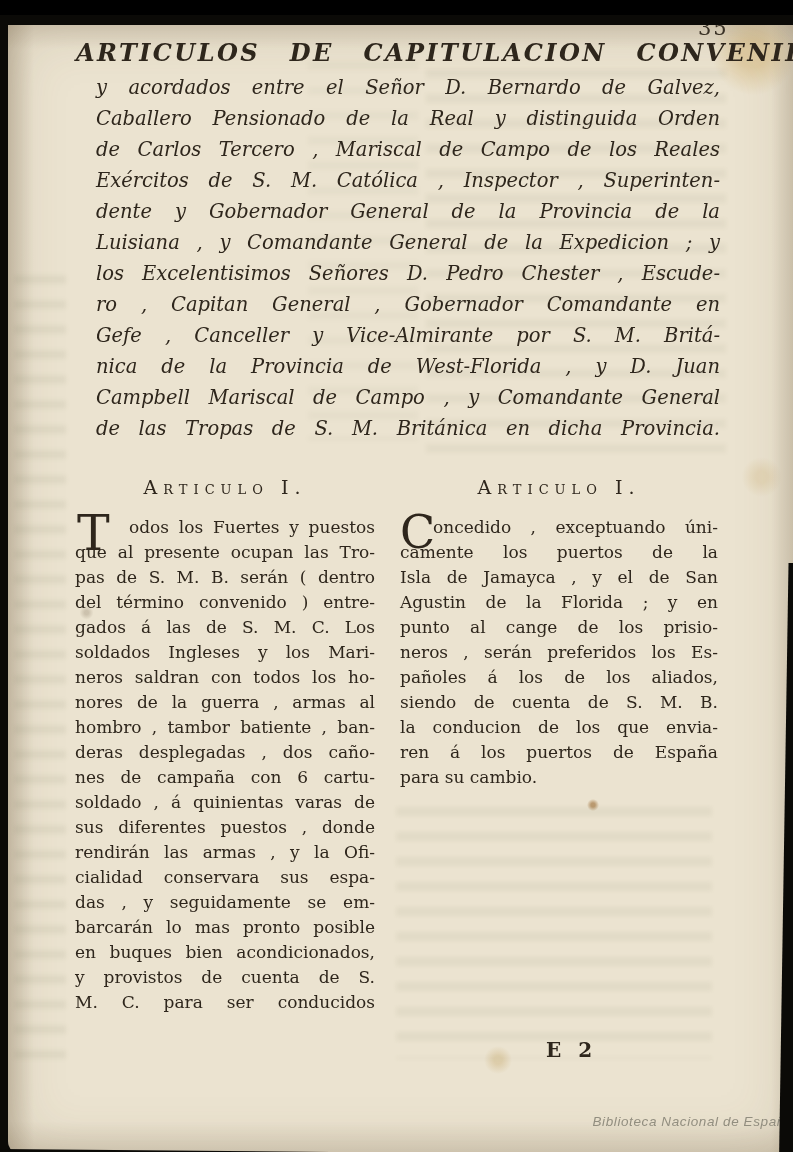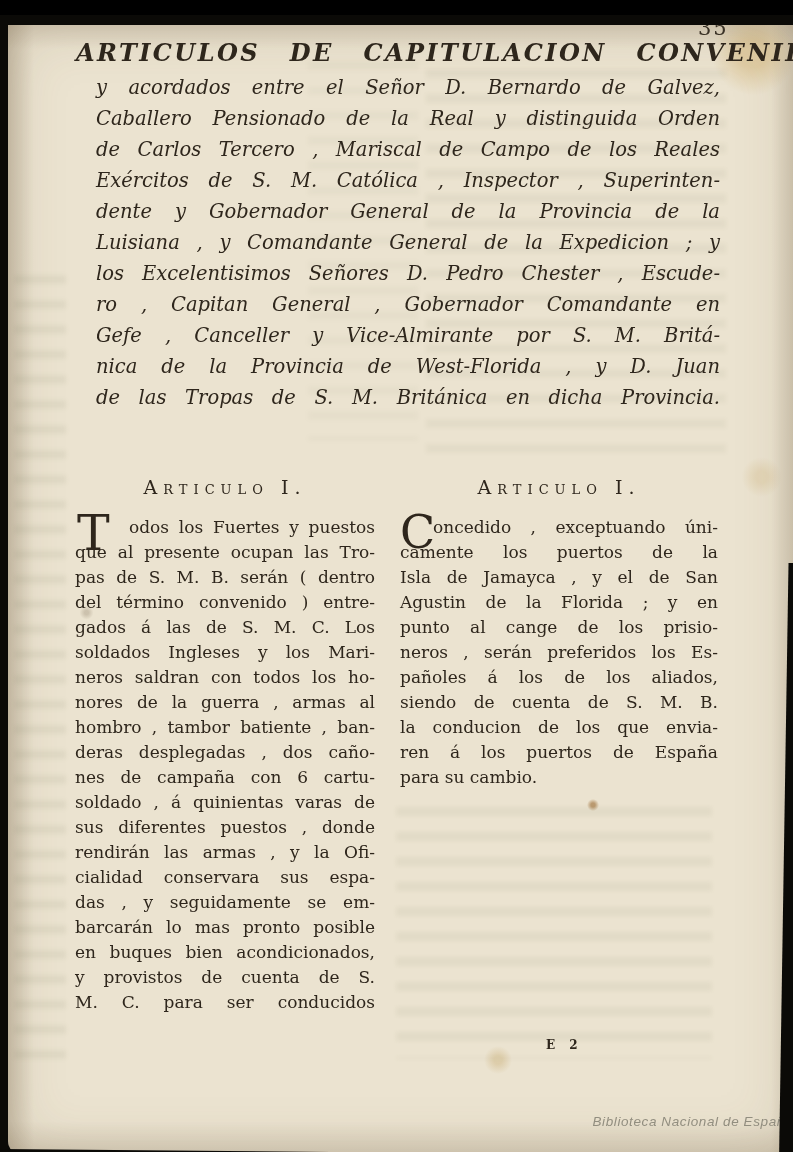--- a/index.html
+++ b/index.html
@@ -79,21 +79,21 @@
   .dropcap { position:absolute; top:-6px; line-height:1; font-weight:normal; }
   .col-left  .dropcap { left:2px; font-size:49px; }
   .col-right .dropcap { left:0;   font-size:46px; }
   .col-body .text-line { height:25px; text-align:justify; text-align-last:justify; }
   .col-left  .text-line:first-child { padding-left:54px; }
   .col-right .text-line:first-child { padding-left:33px; }
   .col-right .text-line:last-child  { text-align-last:left; }
 
   .signature-mark {
     position:absolute; left:538px; top:1013px;
-    font-size:12px; font-weight:bold; letter-spacing:5px;
+    font-size:20px; font-weight:bold; letter-spacing:5px;
   }
   .watermark {
     position:absolute; left:0; top:1089px; width:785px; text-align:right;
     font-family:"Liberation Sans","DejaVu Sans",sans-serif;
     font-style:italic; font-size:13.5px; letter-spacing:.6px;
     color:#8e8a7c; opacity:.95;
   }
 </style>
 </head>
 <body>
@@ -114,20 +114,21 @@
         <div class="text-line">y acordados entre el Señor D. Bernardo de Galvez,</div>
         <div class="text-line">Caballero Pensionado de la Real y distinguida Orden</div>
         <div class="text-line">de Carlos Tercero , Mariscal de Campo de los Reales</div>
         <div class="text-line">Exércitos de S. M. Católica , Inspector , Superinten-</div>
         <div class="text-line">dente y Gobernador General de la Provincia de la</div>
         <div class="text-line">Luisiana , y Comandante General de la Expedicion ; y</div>
         <div class="text-line">los Excelentisimos Señores D. Pedro Chester , Escude-</div>
         <div class="text-line">ro , Capitan General , Gobernador Comandante en</div>
         <div class="text-line">Gefe , Canceller y Vice-Almirante por S. M. Britá-</div>
         <div class="text-line">nica de la Provincia de West-Florida , y D. Juan</div>
+        <div class="text-line">Campbell Mariscal de Campo , y Comandante General</div>
         <div class="text-line">de las Tropas de S. M. Británica en dicha Provincia.</div>
       </div>
 
     <div class="column col-left">
       <div class="col-heading">Articulo I.</div>
       <div class="col-body">
         <span class="dropcap">T</span>
         <div class="lines">
             <div class="text-line">odos los Fuertes y puestos</div>
             <div class="text-line">que al presente ocupan las Tro-</div>

